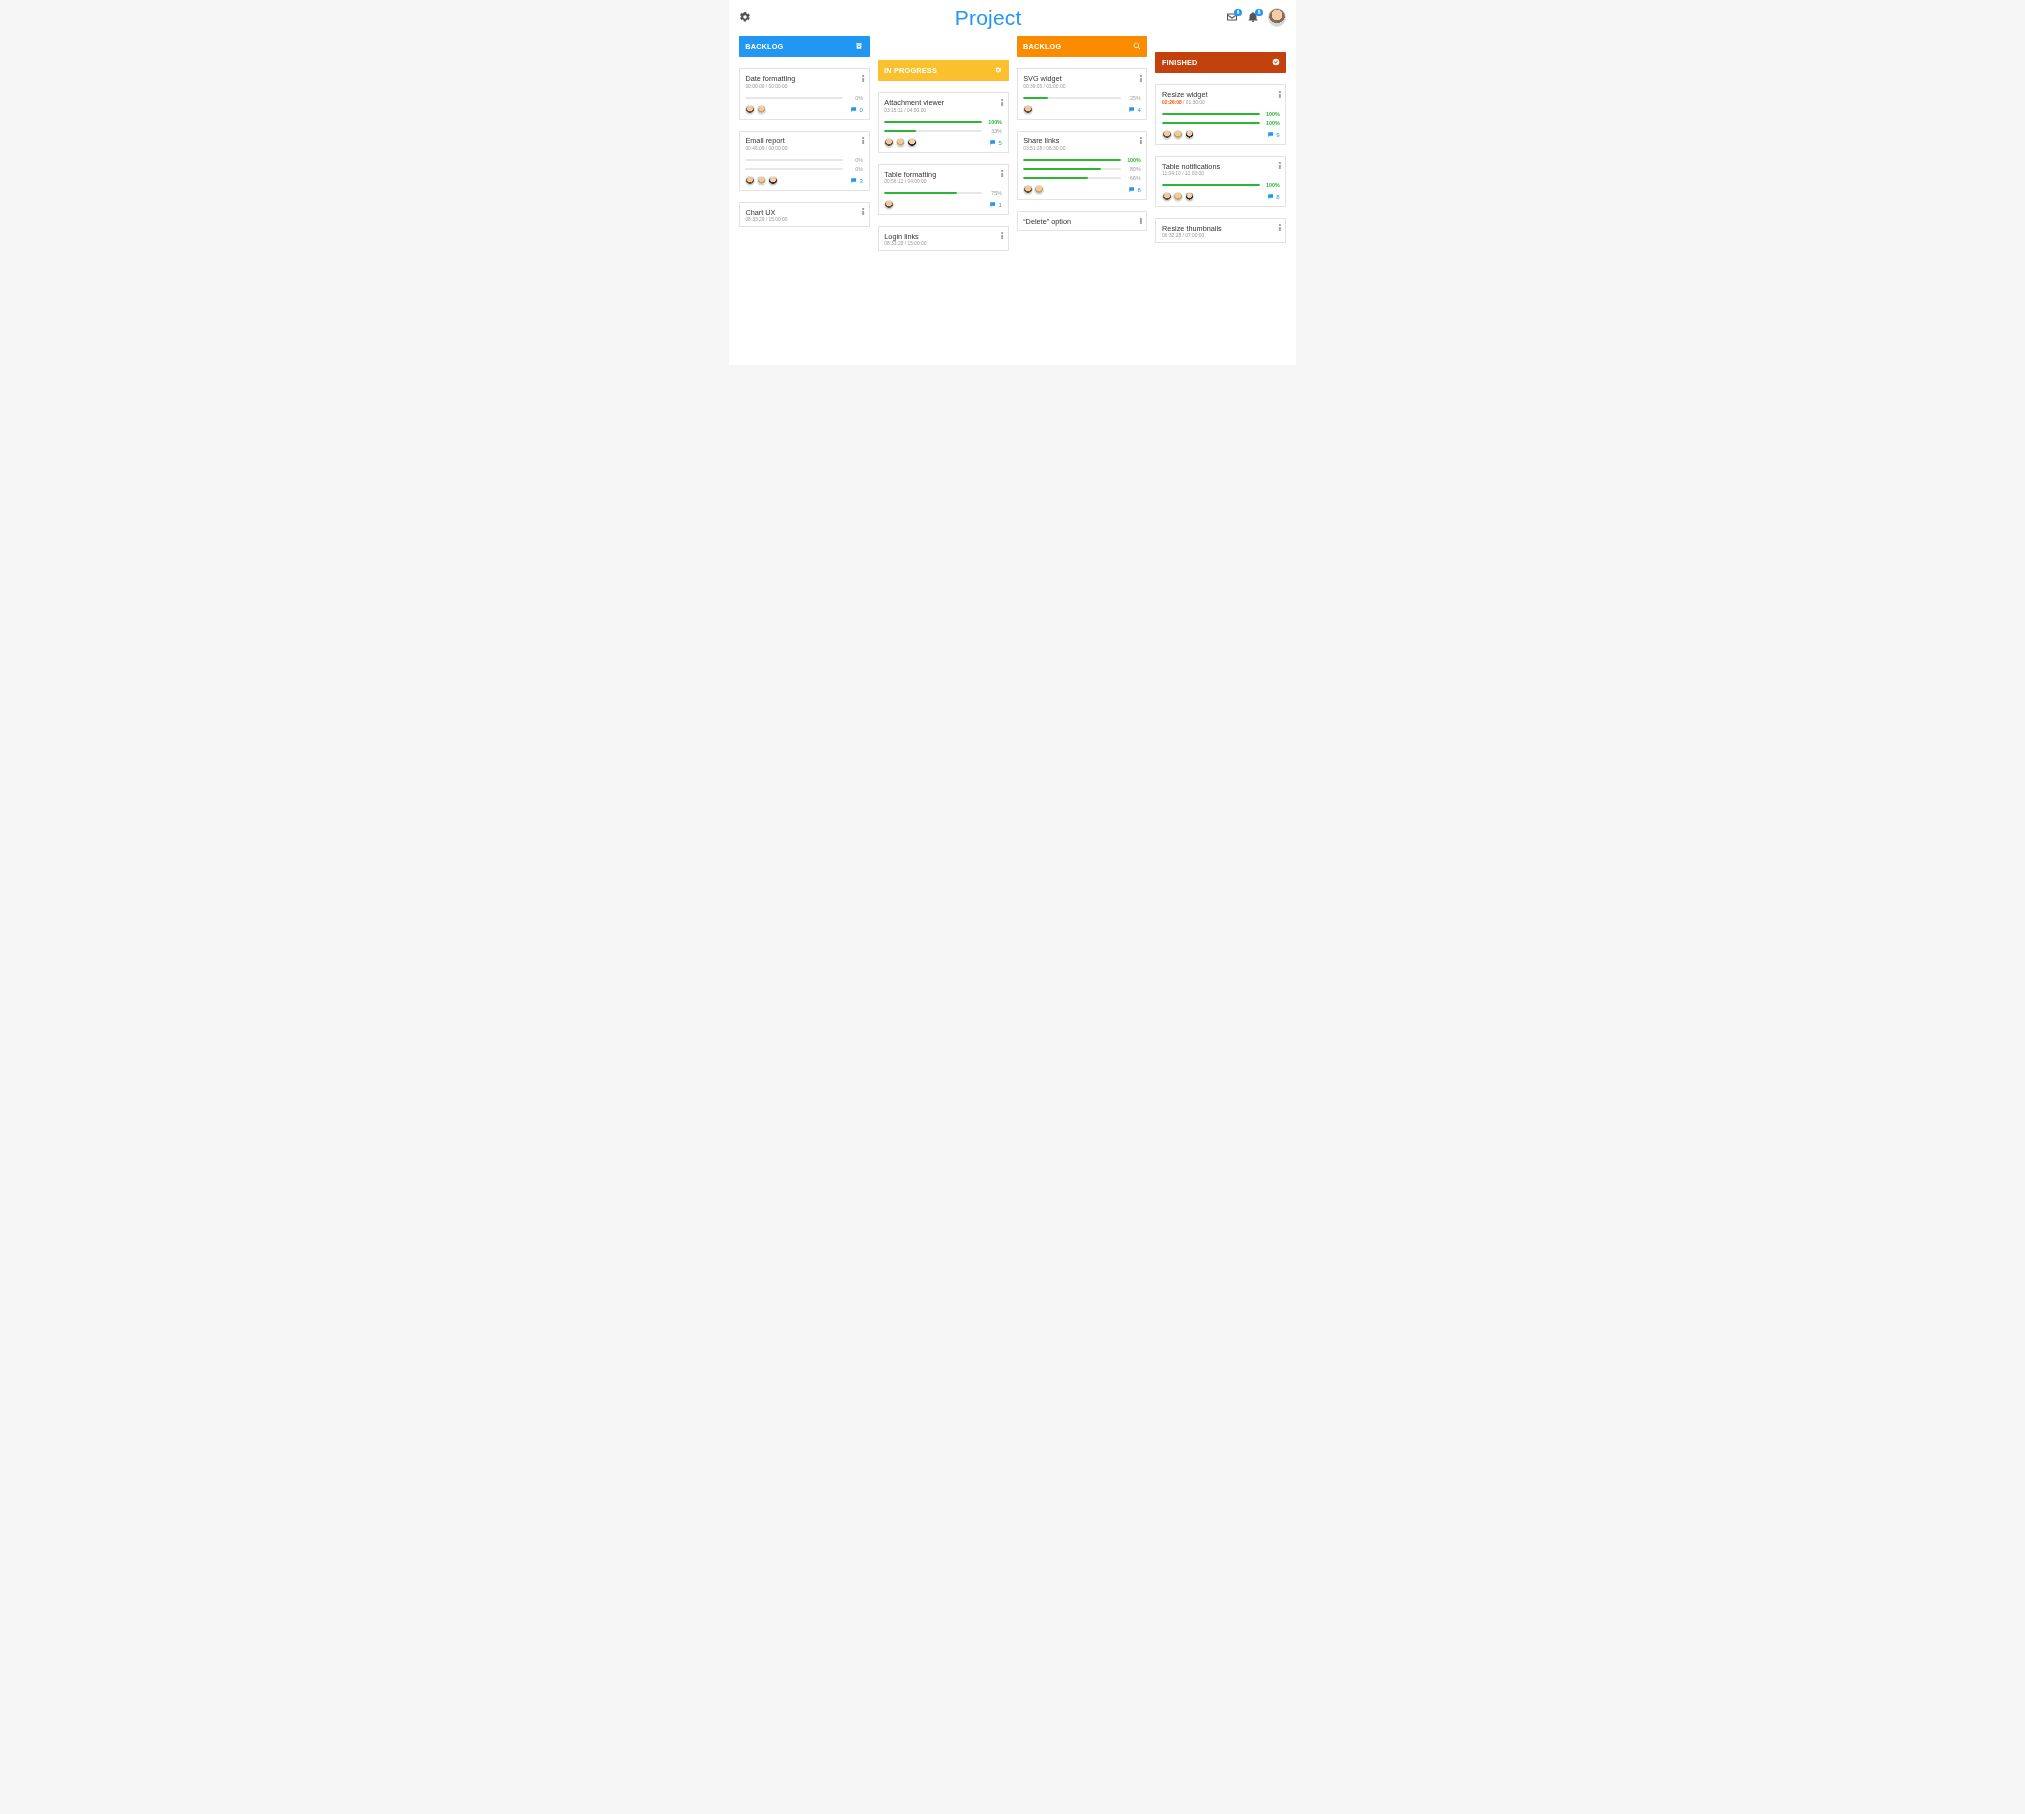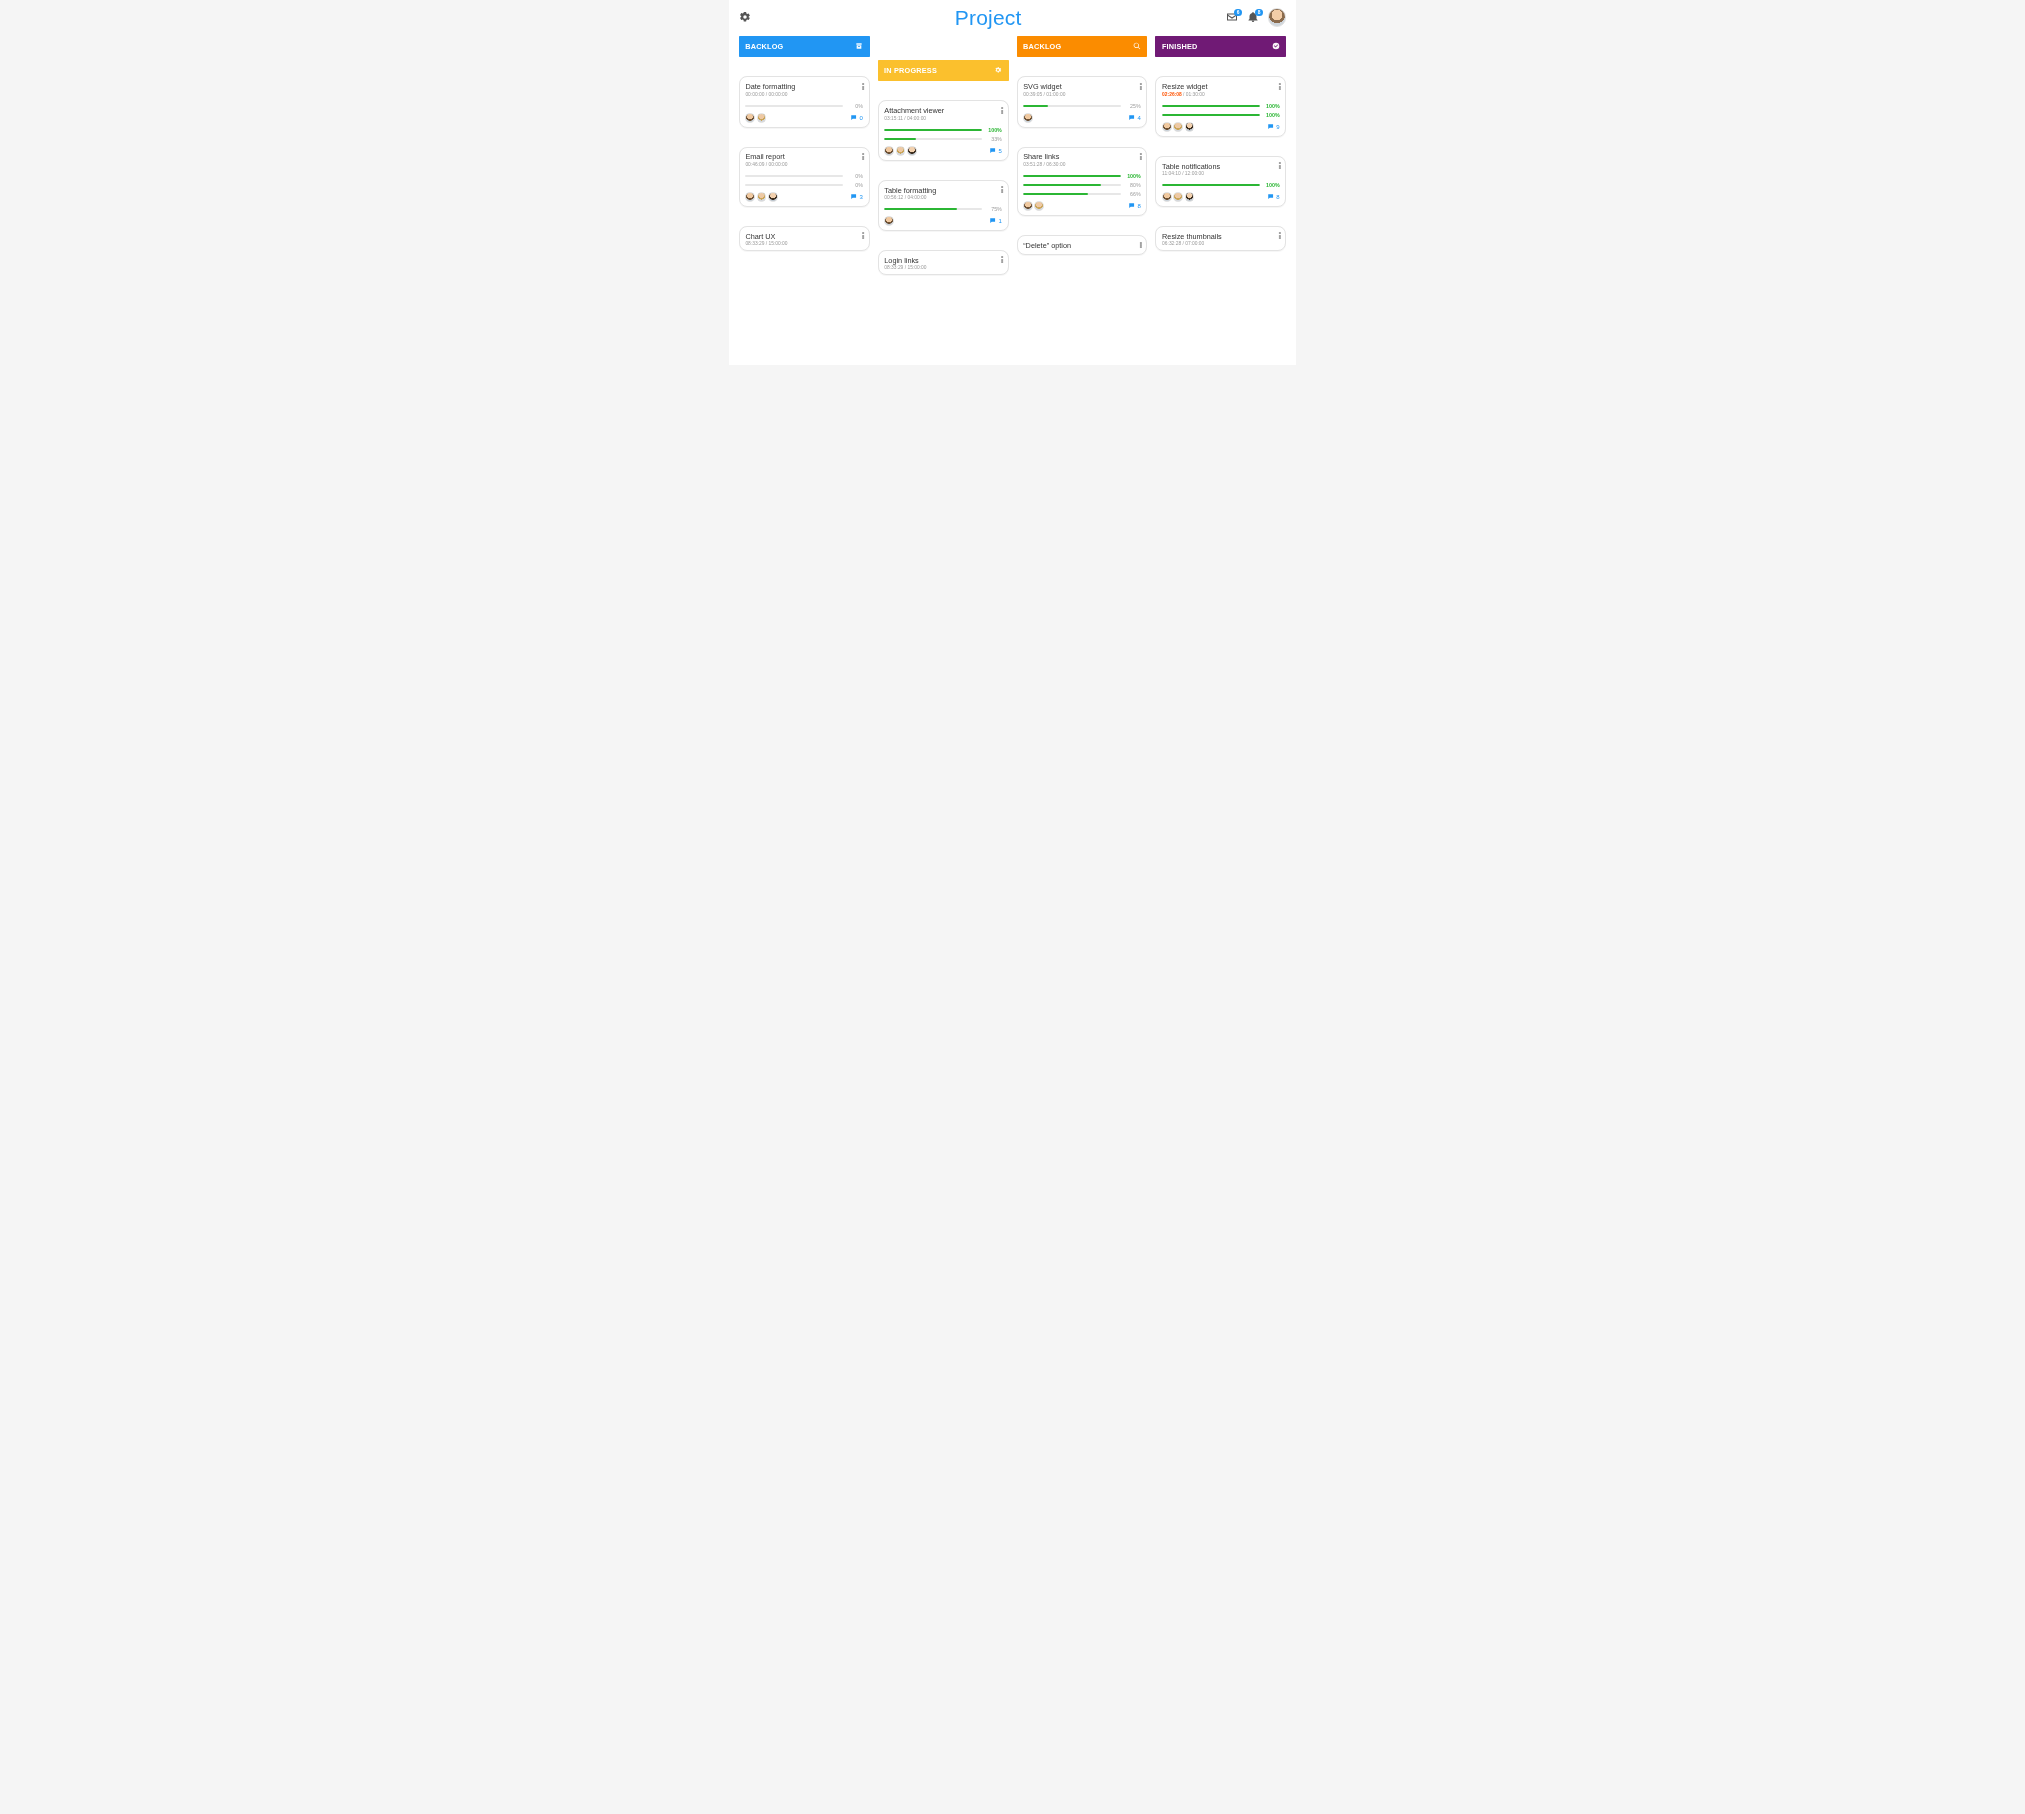--- a/index.html
+++ b/index.html
@@ -75,27 +75,27 @@
     font-weight: 600;
     font-size: 7.3px;
     padding: 5.7px 6.5px;
     border-radius: 0.8px;
     letter-spacing: 0.2px;
   }
   .col-header .hicon svg { width: 8px; height: 8px; fill: #fff; opacity: .95; }
   .col-backlog  { background: #2196f3; }
   .col-progress { background: #fbc02d; margin-top: 24px; }
   .col-review   { background: #fb8c00; }
-  .col-finished { background: #701a75; }
+  .col-finished { background: #c2410c; margin-top: 16px; }
 
   .card {
     background: #fff;
     border: 0.4px solid #e3e3e3;
-    border-radius: 8px;
-    margin-top: 19px;
+    border-radius: 0;
+    margin-top: 11px;
     padding: 4.9px 5.7px 4px 5.7px;
     box-shadow: 0 0.4px 0.8px rgba(0,0,0,.04);
     position: relative;
   }
   .card-title {
     font-size: 7.3px;
     color: #333;
     font-weight: 500;
   }
   .card-times {

